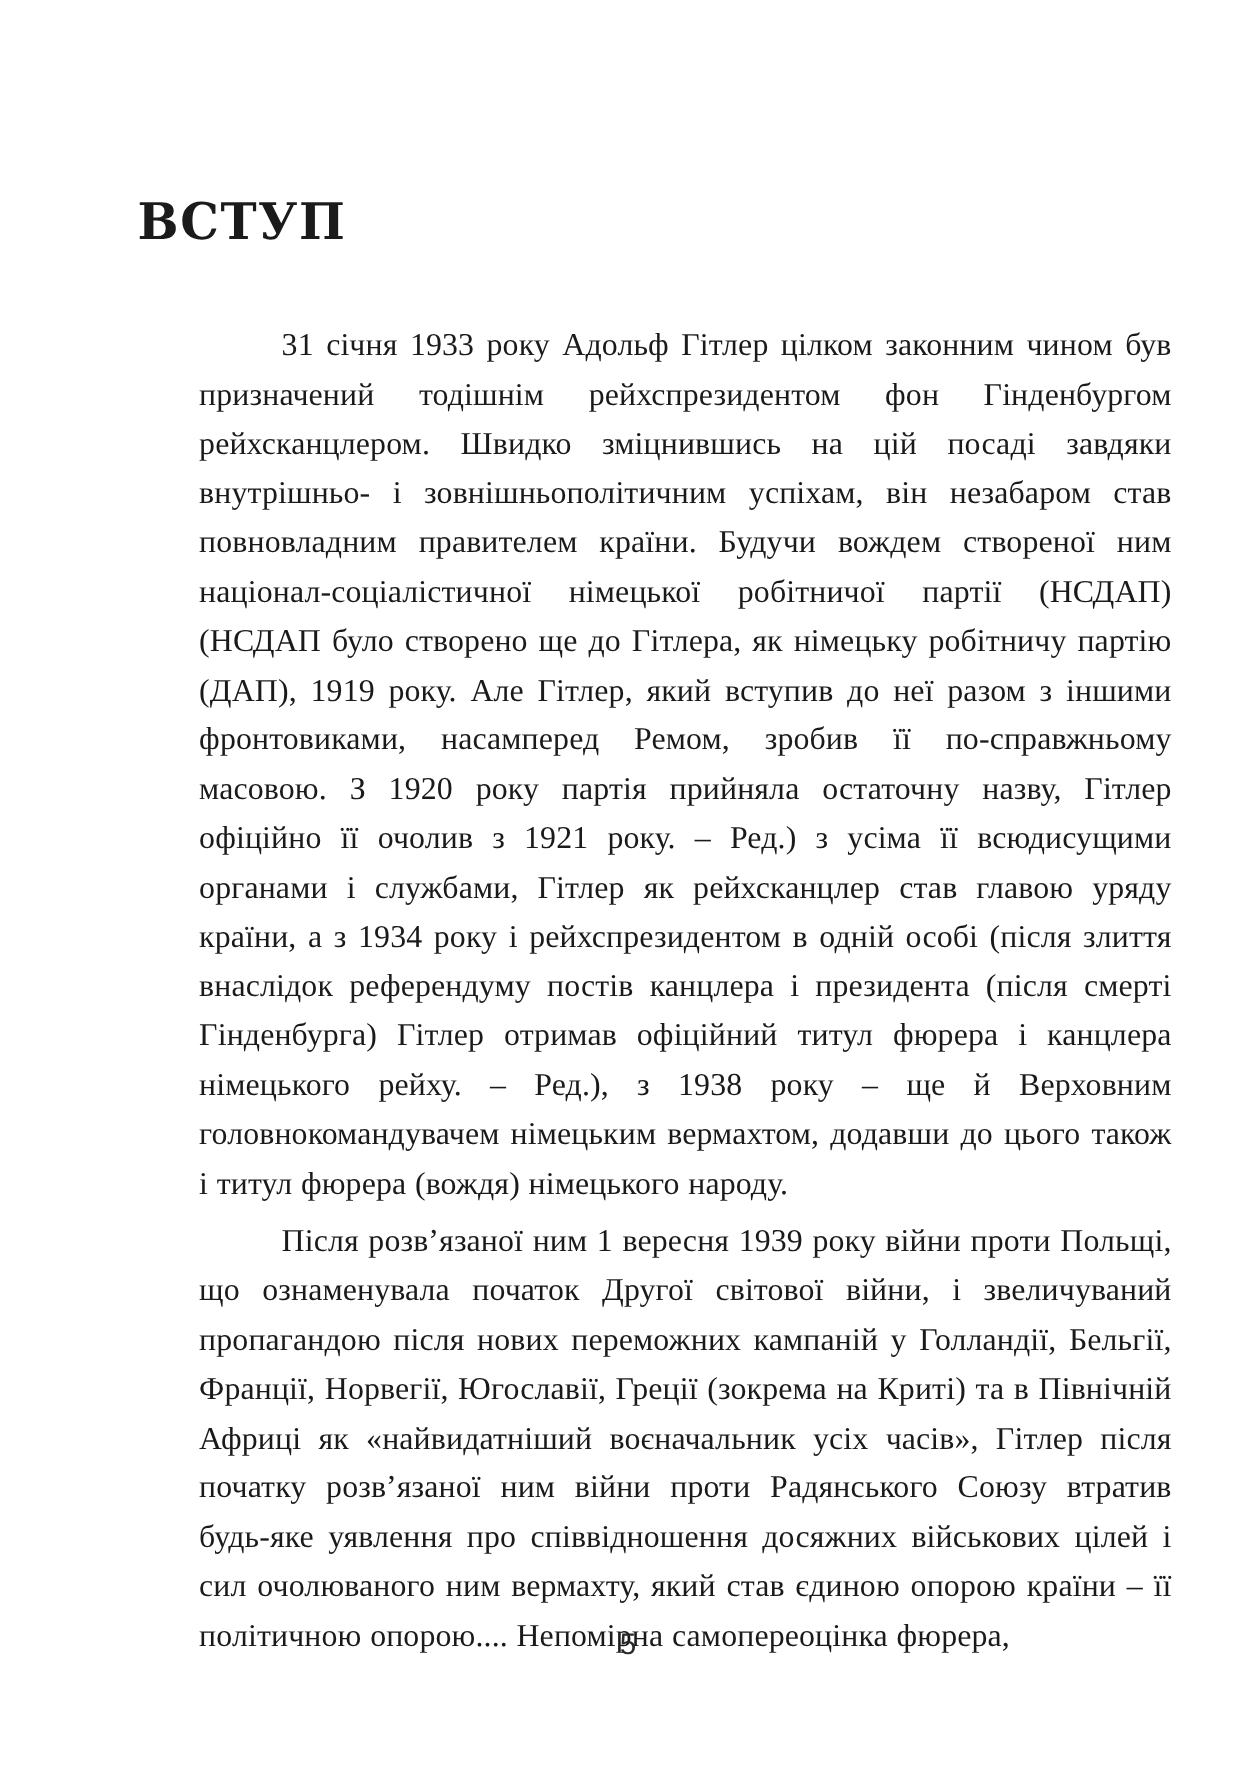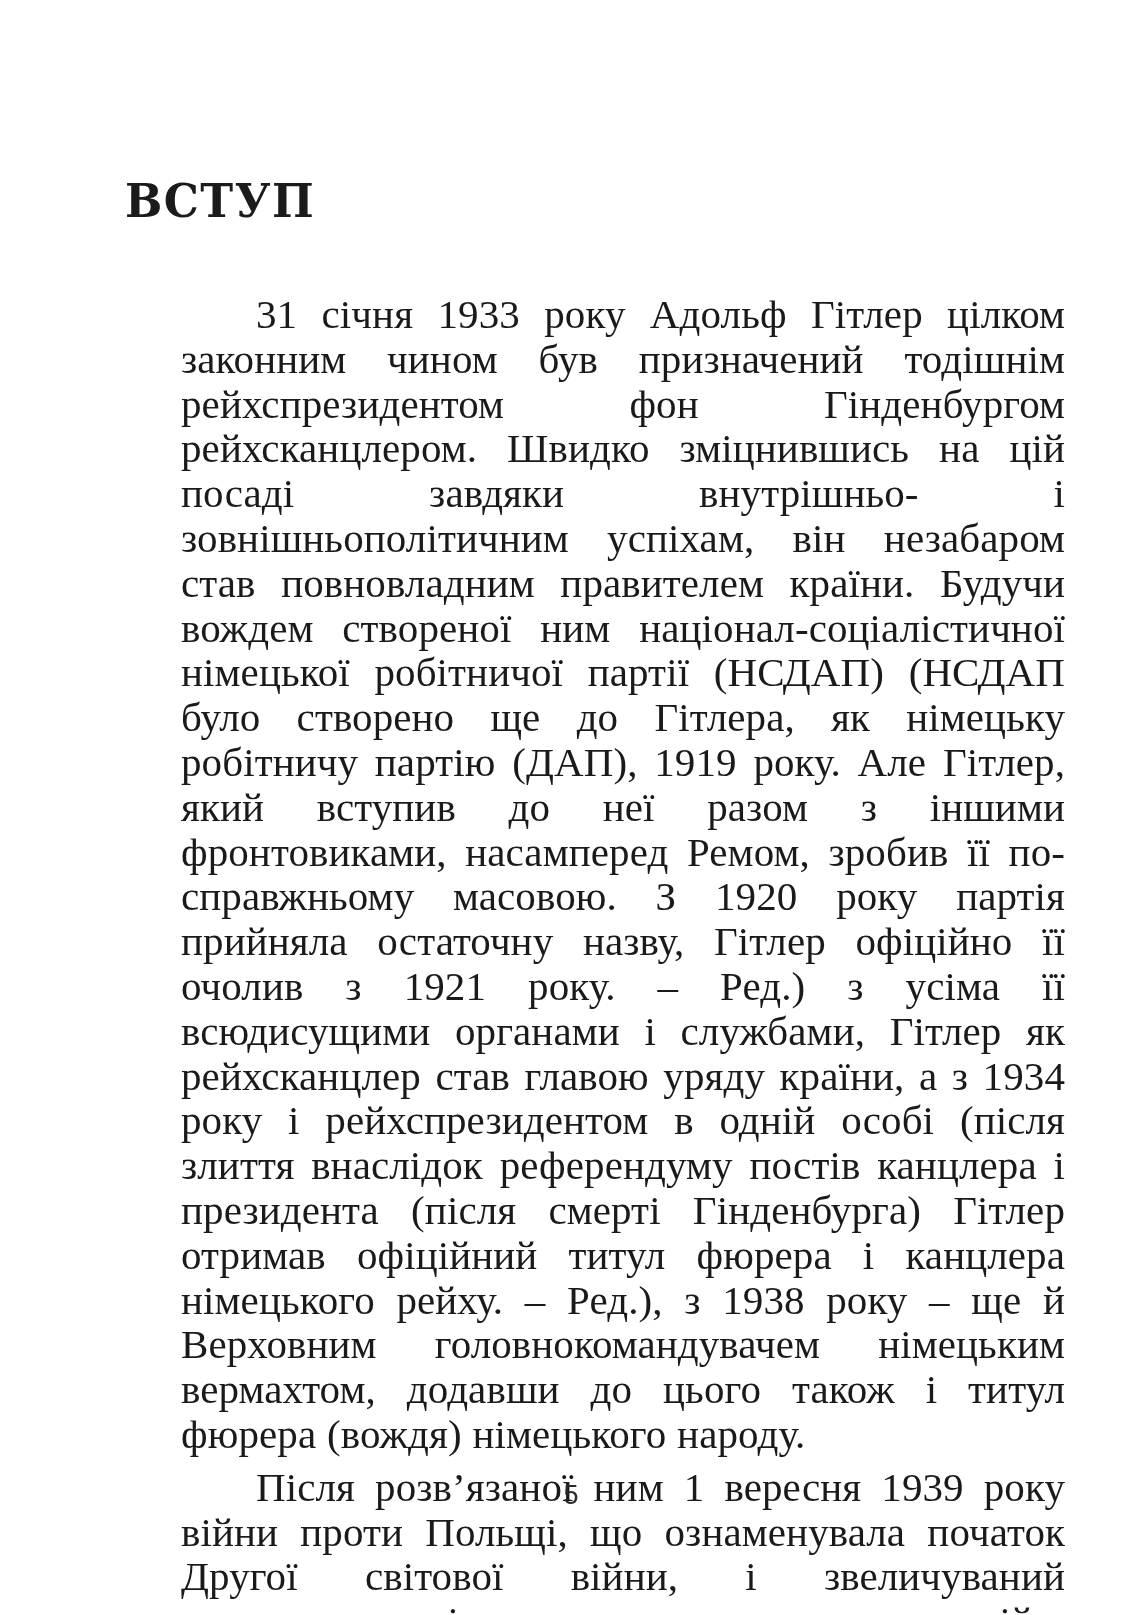--- a/index.html
+++ b/index.html
@@ -53,21 +53,21 @@
     left: 0;
     top: 292px;
     width: 884px;
   }
 
   p.para {
     margin: 0 0 0 0;
     text-align: justify;
     text-justify: inter-word;
     text-indent: 75px;
-    font-size: 41px;
+    font-size: 29px;
     line-height: 44.8px;
     letter-spacing: 0.1px;
     word-spacing: 0.5px;
     hyphens: manual;
     -webkit-hyphens: manual;
   }
 
   p.para + p.para {
     margin-top: 8px;
   }

